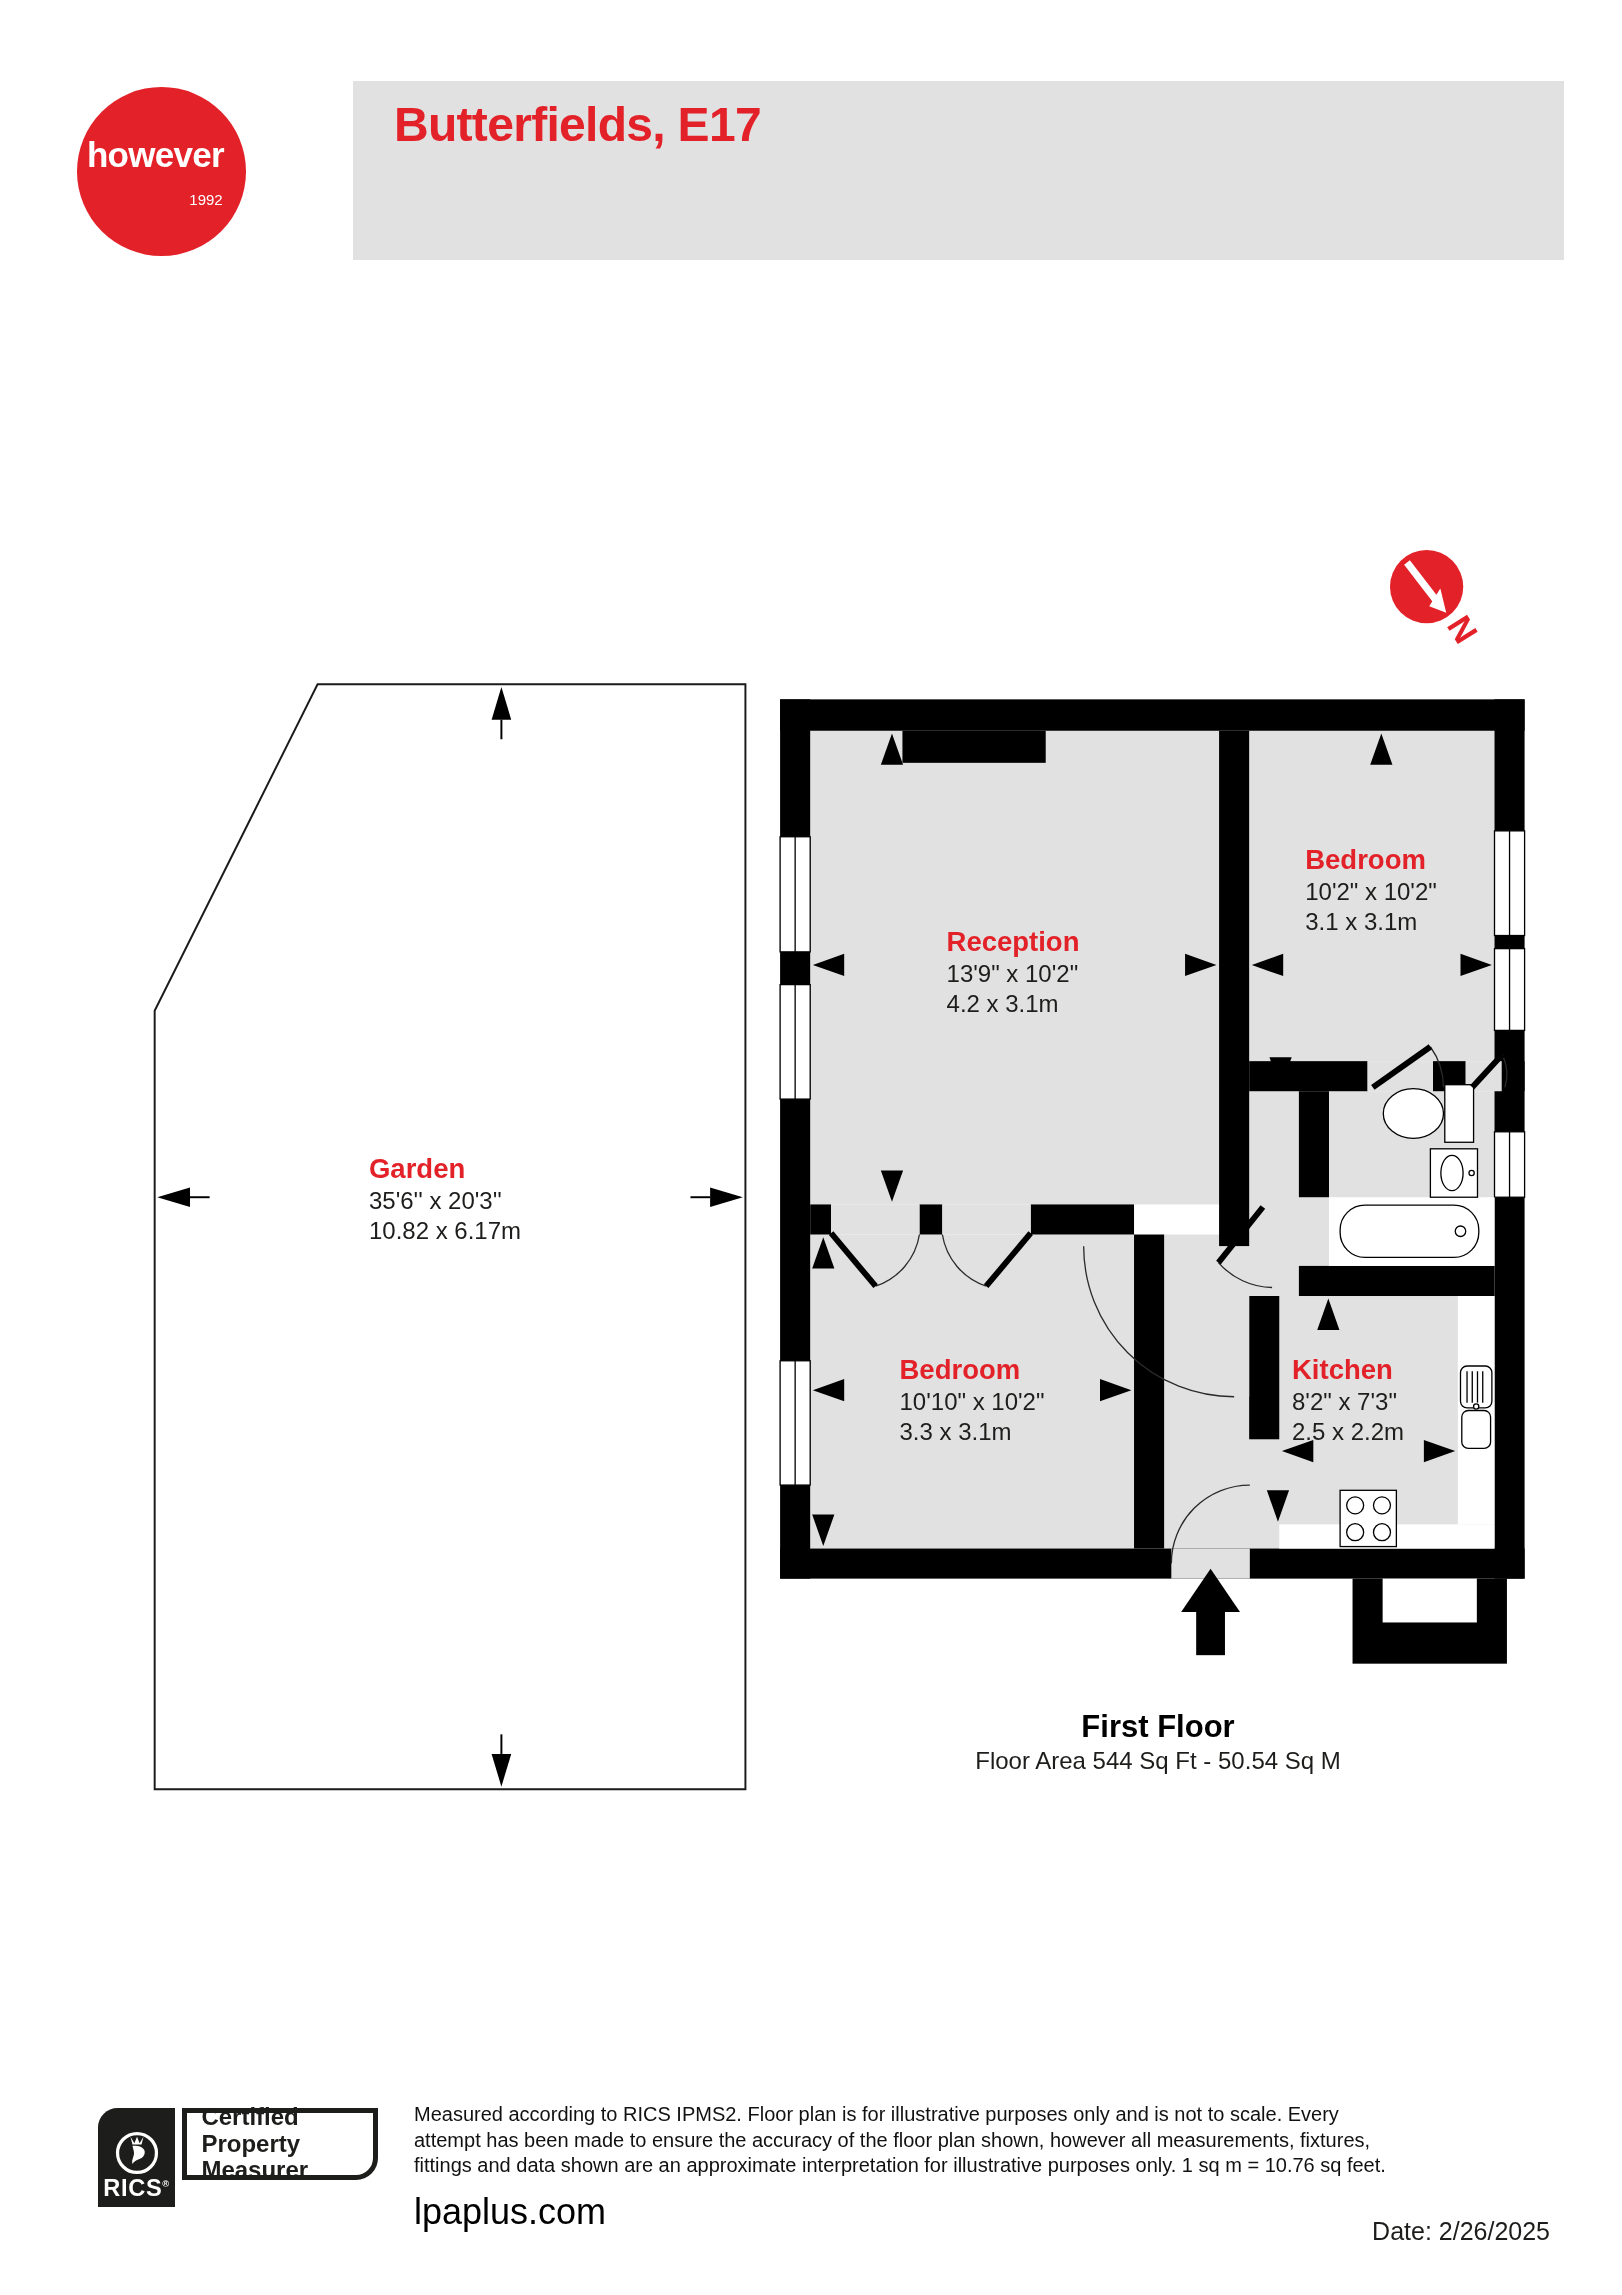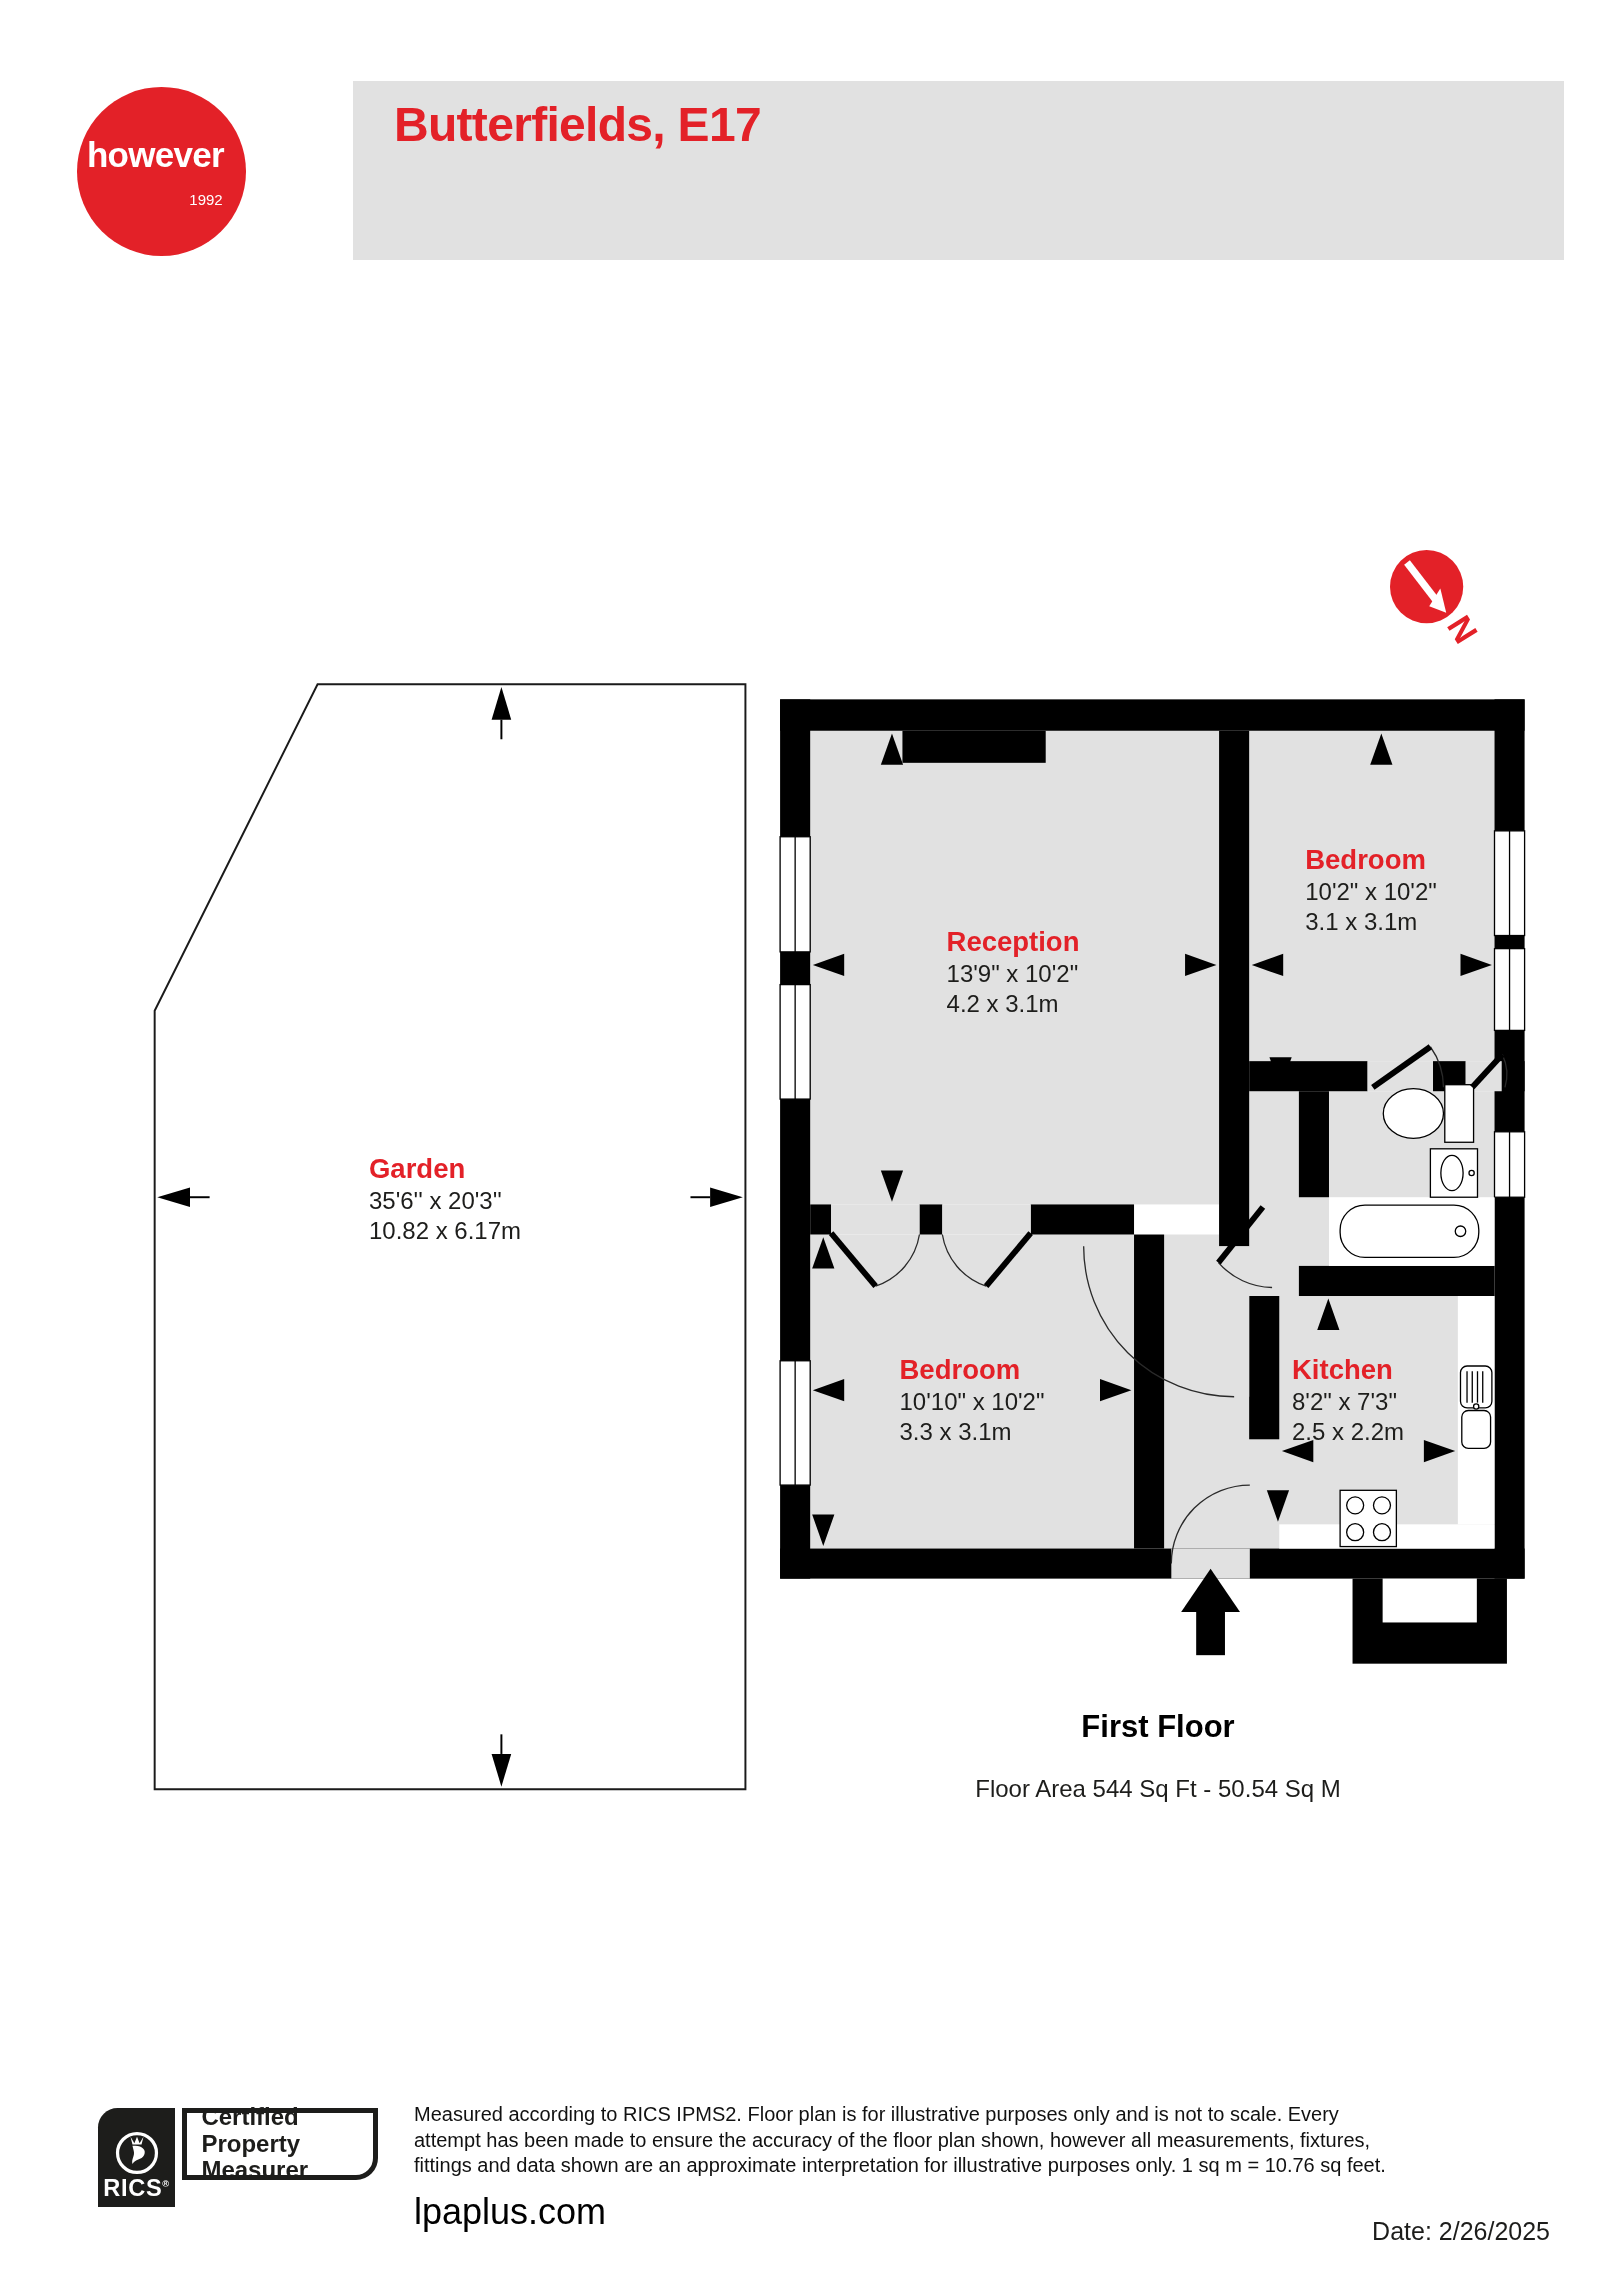--- a/index.html
+++ b/index.html
@@ -20,21 +20,21 @@
   .north{position:absolute;left:1373px;top:533px;width:170px;height:157px;}
   .north-n{position:absolute;left:77px;top:77px;font-size:34px;font-weight:bold;color:#e32128;
            transform:rotate(58deg);}
 
   
   .room-label{position:absolute;transform:translate(-50%,-50%);text-align:left;white-space:nowrap;}
   .room-name{font-size:27.5px;font-weight:bold;color:#e32128;line-height:1.25;}
   .room-dim{font-size:24px;color:#1d1d1b;line-height:1.25;}
   .floor-label{position:absolute;transform:translate(-50%,0);text-align:center;white-space:nowrap;}
   .floor-name{font-size:31px;font-weight:bold;color:#000;line-height:1.2;}
-  .floor-area{font-size:24px;color:#1d1d1b;line-height:1.3;margin-top:28px;}
+  .floor-area{font-size:24px;color:#1d1d1b;line-height:1.3;}
 
   
   .badge-black{position:absolute;left:98px;top:2108px;width:77px;height:99px;background:#1d1d1b;
                border-radius:19.6px 0 0 0;display:flex;flex-direction:column;align-items:center;justify-content:flex-end;
                padding-bottom:6.5px;box-sizing:border-box;}
   .badge-org{color:#fff;font-weight:bold;font-size:23.6px;letter-spacing:0.7px;line-height:1;}
   .badge-reg{color:#fff;font-size:9.2px;vertical-align:super;}
   .badge-white{position:absolute;left:182px;top:2108px;width:196px;height:72px;background:#fff;
                border:5.2px solid #1d1d1b;border-radius:0 0 22px 0;box-sizing:border-box;
                display:flex;flex-direction:column;justify-content:center;padding-left:14.4px;}

